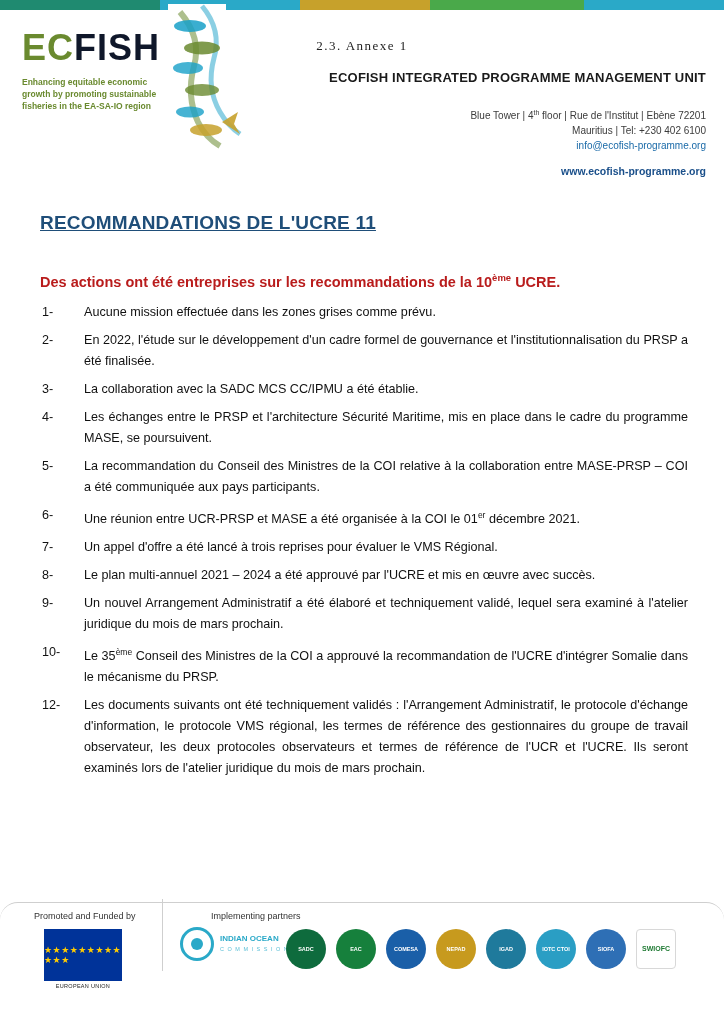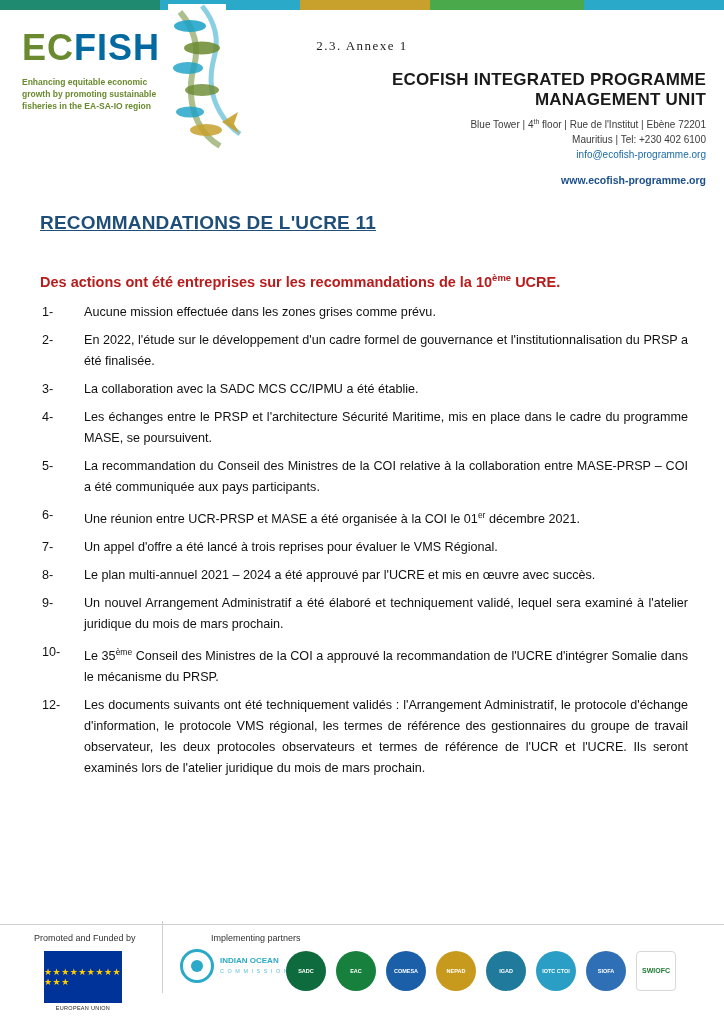--- a/index.html
+++ b/index.html
@@ -39,21 +39,21 @@
     left: 22px; top: 18px;
     width: 230px;
   }
   .logo-word {
     font-size: 36px;
     font-weight: bold;
     letter-spacing: 1px;
     line-height: 40px;
   }
   .logo-eco { color: #6a8a2f; }
-  .logo-fish { color: #0369a1; }
+  .logo-fish { color: #0f172a; }
   .logo-tag {
     margin-top: 8px;
     font-size: 8.5px;
     line-height: 12px;
     color: #6a8a2f;
     font-weight: bold;
     width: 150px;
   }
   .fish-art {
     position: absolute;
@@ -71,25 +71,25 @@
     color: #222;
     font-family: Liberation Serif, serif;
   }
   .hdr-right {
     position: absolute;
     right: 18px; top: 60px;
     width: 420px;
     text-align: right;
   }
   .hdr-title {
-    font-size: 17px;
+    font-size: 13px;
     font-weight: bold;
     color: #1a1a1a;
     letter-spacing: 0.2px;
-    margin-bottom: 4px;
+    margin-bottom: 20px;
   }
   .hdr-line {
     font-size: 10px;
     color: #3b3b3b;
     line-height: 15px;
   }
   .hdr-line sup { font-size: 7px; }
   .hdr-mail { color: #1a6aa8; font-size: 10px; line-height: 15px; }
   .hdr-web {
     color: #1a4f8a;
@@ -143,23 +143,24 @@
     flex: 1;
     text-align: justify;
   }
   ol.reco li .txt sup { font-size: 8.5px; }
 
   
   .footer {
     position: absolute;
     left: 0; bottom: 0;
     width: 724px;
-    height: 100px;
+    height: 122px;
     border-top: 1px solid #cfcfcf;
     box-sizing: border-box;
+    border-radius: 18px;
   }
   .footer-labels {
     position: absolute;
     top: 8px; left: 0; width: 724px;
     font-size: 9px;
     color: #333;
   }
   .lbl-funded { position: absolute; left: 34px; top: 0; }
   .lbl-partners { position: absolute; left: 172px; top: 0; padding-left: 39px; }
   .vdiv {

